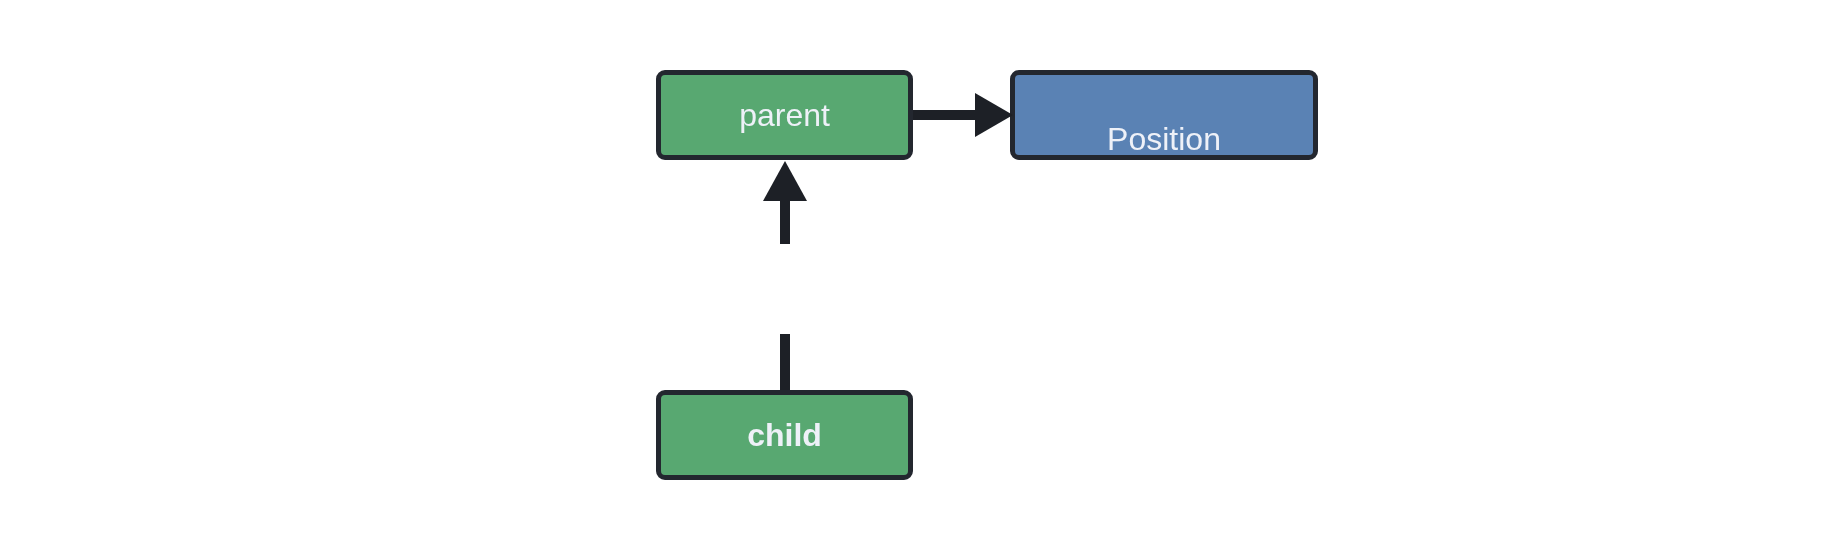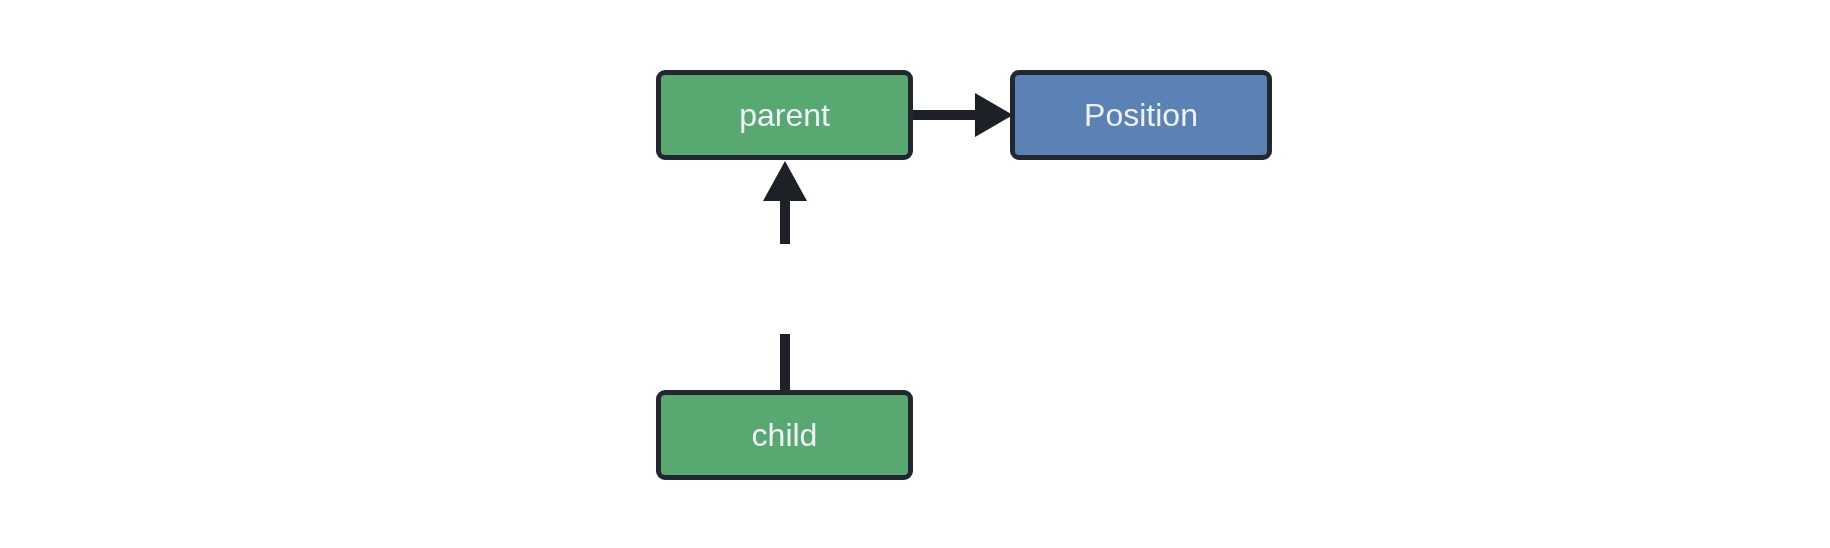--- a/index.html
+++ b/index.html
@@ -20,23 +20,23 @@
     border:5px solid var(--node-border);
     border-radius:9px;
     color:var(--label);
     font-size:32px;
     line-height:1;
     user-select:none;
   }
   .node.entity{background:var(--entity-fill);}
   .node.pair{background:var(--pair-fill);}
   .node-parent  {left:656px; top:70px;  width:257px; height:90px;}
-  .node-position{left:1010px;top:70px;  width:262px; height:90px;}
+  .node-position{left:1010px;top:70px;  width:308px; height:90px;align-items:flex-end;}
   .node-childof {left:656px; top:244px; width:257px; height:90px;}
-  .node-child   {left:656px; top:390px; width:257px; height:90px;}
+  .node-child   {left:656px; top:390px; width:257px; height:90px;font-weight:bold;}
 
   .edge-part{position:absolute;background:var(--edge);}
   
   .h-shaft{left:913px;top:110px;width:64px;height:10px;}
   .h-head{
     position:absolute;left:975px;top:93px;width:0;height:0;
     border-top:22px solid transparent;
     border-bottom:22px solid transparent;
     border-left:38px solid var(--edge);
   }

